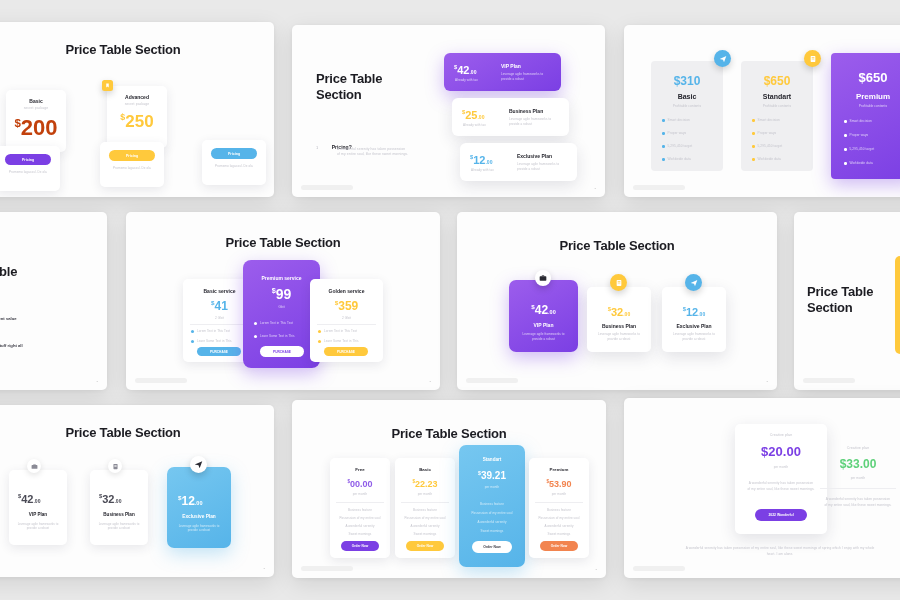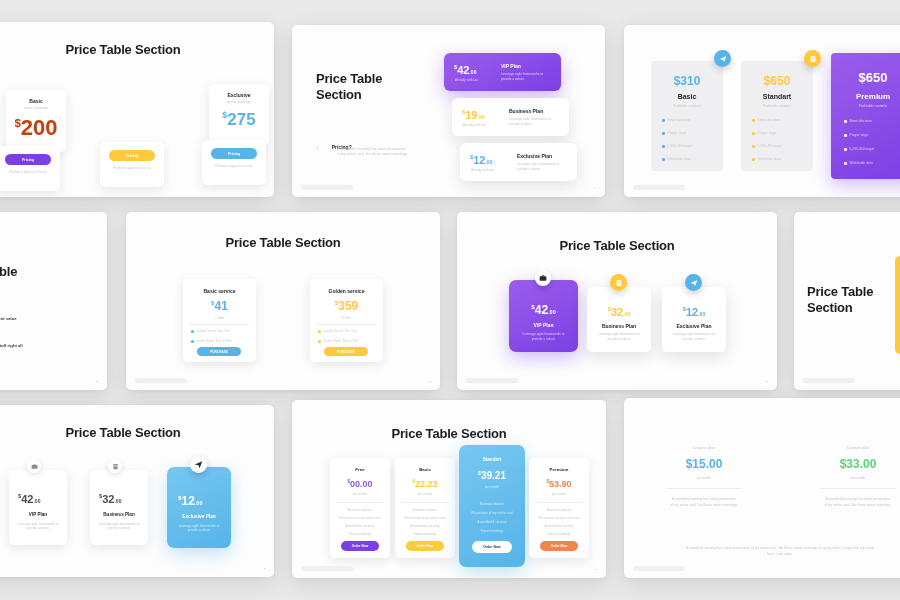--- a/index.html
+++ b/index.html
@@ -115,32 +115,37 @@
       <div class="ctext blur-text" style="top:16px; font-size:3.4px;">secret package</div>
       <div class="ctext price" style="top:27px; font-size:22px; color:#c2410c;"><span class="cur">$</span><span>200</span></div>
     </div>
     <div class="card flat" style="left:24px; top:124px; width:64px; height:45px; border-radius:5px; background:#fff;">
       <div class="pill purple" style="left:9px; top:8px; width:46px; height:11px; font-size:3.6px;">
           <span>Pricing</span>
         </div>
       <div class="ctext blur-text" style="top:24px; font-size:3px; padding:0 8px;">Promemo lagacoul. De  ola</div>
     </div>
 
+    <div class="card flat" style="left:135px; top:64px; width:60px; height:62px; border-radius:5px;">
+      <div class="badge yellow" style="left:-5px; top:-6px; width:11px; height:11px; border-radius:2.5px;">
+        <svg width="5" height="5" viewBox="0 0 24 24">
+            <path d="M6 2h12v20l-6-5-6 5z" fill="#fff"></path>
+          </svg>
+      </div>
+      <div class="ctext lbl-dark" style="top:8px; font-size:5px;">Advanced</div>
+      <div class="ctext blur-text" style="top:16px; font-size:3.4px;">secret package</div>
+      <div class="ctext price" style="top:27px; font-size:17px; color:#ffc93c;"><span class="cur">$</span><span>250</span></div>
+    </div>
     <div class="card flat" style="left:128px; top:120px; width:64px; height:45px; border-radius:5px; background:#fff;">
       <div class="pill yellow" style="left:9px; top:8px; width:46px; height:11px; font-size:3.6px;">
           <span>Pricing</span>
         </div>
       <div class="ctext blur-text" style="top:24px; font-size:3px; padding:0 8px;">Promemo lagacoul. De  ola</div>
     </div>
 
-    <div class="card flat" style="left:237px; top:62px; width:60px; height:62px; border-radius:5px;">
-      <div class="ctext lbl-dark" style="top:8px; font-size:5px;">Exclusive</div>
-      <div class="ctext blur-text" style="top:16px; font-size:3.4px;">secret package</div>
-      <div class="ctext price" style="top:27px; font-size:17px; color:#56b4e9;"><span class="cur">$</span><span>275</span></div>
-    </div>
     <div class="card flat" style="left:230px; top:118px; width:64px; height:45px; border-radius:5px; background:#fff;">
       <div class="pill blue" style="left:9px; top:8px; width:46px; height:11px; font-size:3.6px;">
           <span>Pricing</span>
         </div>
       <div class="ctext blur-text" style="top:24px; font-size:3px; padding:0 8px;">Promemo lagacoul. De  ola</div>
     </div>
   </div>
 
   <div class="slide" style="left:292px; top:25px; width:313px; height:172px;">
     <div class="slide-title" style="left:24px; top:46px; font-size:13px; line-height:1.25;">Price Table
@@ -152,21 +157,21 @@
     <div class="blur-text" style="position:absolute; left:45px; top:122px; width:72px; font-size:3.4px;">A wonderful serenity has taken possession of my entire soul, like these sweet mornings.</div>
 
     <div class="card purple" style="left:152px; top:28px; width:117px; height:38px;">
       <div style="position:absolute; left:10px; top:11px; font-size:11px; font-weight:bold; color:#fff;"><span class="cur">$</span><span>42</span><span class="cents">.00</span></div>
       <div class="blur-text w" style="position:absolute; left:11px; top:25px; font-size:3px;">Already with tax</div>
       <div class="lbl-white" style="position:absolute; left:57px; top:10px; font-size:5px; font-weight:bold;">VIP Plan</div>
       <div class="blur-text w" style="position:absolute; left:57px; top:19px; width:52px; font-size:3px;">Leverage agile frameworks to provide a robust</div>
     </div>
 
     <div class="card" style="left:160px; top:73px; width:117px; height:38px;">
-      <div style="position:absolute; left:10px; top:11px; font-size:11px; font-weight:bold; color:#ffc93c;"><span class="cur">$</span><span>19</span><span class="cents">.00</span></div>
+      <div style="position:absolute; left:10px; top:11px; font-size:11px; font-weight:bold; color:#ffc93c;"><span class="cur">$</span><span>25</span><span class="cents">.00</span></div>
       <div class="blur-text" style="position:absolute; left:11px; top:25px; font-size:3px;">Already with tax</div>
       <div class="lbl-dark" style="position:absolute; left:57px; top:10px; font-size:5px;">Business Plan</div>
       <div class="blur-text" style="position:absolute; left:57px; top:19px; width:52px; font-size:3px;">Leverage agile frameworks to provide a robust</div>
     </div>
 
     <div class="card" style="left:168px; top:118px; width:117px; height:38px;">
       <div style="position:absolute; left:10px; top:11px; font-size:11px; font-weight:bold; color:#56b4e9;"><span class="cur">$</span><span>12</span><span class="cents">.00</span></div>
       <div class="blur-text" style="position:absolute; left:11px; top:25px; font-size:3px;">Already with tax</div>
       <div class="lbl-dark" style="position:absolute; left:57px; top:10px; font-size:5px;">Exclusive Plan</div>
       <div class="blur-text" style="position:absolute; left:57px; top:19px; width:52px; font-size:3px;">Leverage agile frameworks to provide a robust</div>
@@ -281,20 +286,36 @@
         </div>
       <div class="bullet-row" style="left:8px; top:60px;">
           <span class="dot" style="background:#56b4e9; width:3px; height:3px;"></span>
           <span class="blur-text" style="font-size:3px;">Learn Some Text in This</span>
         </div>
       <div class="pill blue" style="left:14px; top:68px; width:44px; height:9px; font-size:3.2px;">
           <span>PURCHASE</span>
         </div>
     </div>
 
+    <div class="card purple" style="left:117px; top:48px; width:77px; height:108px; border-radius:8px;">
+      <div class="ctext lbl-white" style="top:15px; font-size:5px; font-weight:bold;">Premium service</div>
+      <div class="ctext price lbl-white" style="top:27px; font-size:14px;"><span class="cur">$</span><span>99</span></div>
+      <div class="ctext blur-text w" style="top:45px; font-size:3.2px;">Gbit</div>
+      <div class="bullet-row" style="left:11px; top:61px;">
+          <span class="dot" style="background:#fff; width:3px; height:3px;"></span>
+          <span class="blur-text w" style="font-size:3px;">Lorem Text in This Text</span>
+        </div>
+      <div class="bullet-row" style="left:11px; top:74px;">
+          <span class="dot" style="background:#fff; width:3px; height:3px;"></span>
+          <span class="blur-text w" style="font-size:3px;">Learn Some Text in This</span>
+        </div>
+      <div class="pill white" style="left:17px; top:86px; width:44px; height:11px; font-size:3.2px;">
+          <span>PURCHASE</span>
+        </div>
+    </div>
 
     <div class="card flat" style="left:184px; top:67px; width:73px; height:83px; border-radius:5px;">
       <div class="ctext lbl-dark" style="top:9px; font-size:5px;">Golden service</div>
       <div class="ctext price" style="top:21px; font-size:12px; color:#ffc93c;"><span class="cur">$</span><span>359</span></div>
       <div class="ctext blur-text" style="top:37px; font-size:3.2px;">2 Gbit</div>
       <div class="hr" style="left:7px; right:7px; top:45px;"></div>
       <div class="bullet-row" style="left:8px; top:50px;">
           <span class="dot" style="background:#ffc93c; width:3px; height:3px;"></span>
           <span class="blur-text" style="font-size:3px;">Lorem Text in This Text</span>
         </div>
@@ -459,28 +480,30 @@
       <div class="pill orange" style="left:11px; top:83px; width:38px; height:10px; font-size:3.2px;">
           <span>Order Now</span>
         </div>
     </div>
 
     <div class="footer-bar"></div>
     <div class="footer-num">•</div>
   </div>
 
   <div class="slide" style="left:624px; top:398px; width:312px; height:180px;">
-    <div style="position:absolute; left:28px; top:40px; width:104px; height:105px;">
-      <div class="ctext blur-text" style="top:8px; font-size:3.6px;">Creative plan</div>
-      <div class="ctext price" style="top:20px; font-size:12px; color:#56b4e9;">$15.00</div>
-      <div class="ctext blur-text" style="top:38px; font-size:3px;">per month</div>
-      <div class="hr" style="left:14px; right:14px; top:50px;"></div>
-      <div class="ctext blur-text" style="top:58px; font-size:3.2px; padding:0 18px; line-height:1.9;">A wonderful serenity has taken possession of my entire soul, like these sweet mornings.</div>
-    </div>
-
+
+    <div class="card" style="left:111px; top:26px; width:92px; height:110px; border-radius:5px;">
+      <div class="ctext blur-text" style="top:9px; font-size:3.6px;">Creative plan</div>
+      <div class="ctext price" style="top:21px; font-size:13px; color:#7b3fe4;">$20.00</div>
+      <div class="ctext blur-text" style="top:41px; font-size:3px;">per month</div>
+      <div class="ctext blur-text" style="top:56px; font-size:3.2px; padding:0 12px; line-height:1.9;">A wonderful serenity has taken possession of my entire soul, like these sweet mornings.</div>
+      <div class="pill purple" style="left:20px; top:85px; width:52px; height:12px; font-size:3.4px;">
+          <span>2022 Wonderful</span>
+        </div>
+    </div>
 
     <div style="position:absolute; left:182px; top:40px; width:104px; height:105px;">
       <div class="ctext blur-text" style="top:8px; font-size:3.6px;">Creative plan</div>
       <div class="ctext price" style="top:20px; font-size:12px; color:#5ed17a;">$33.00</div>
       <div class="ctext blur-text" style="top:38px; font-size:3px;">per month</div>
       <div class="hr" style="left:14px; right:14px; top:50px;"></div>
       <div class="ctext blur-text" style="top:58px; font-size:3.2px; padding:0 18px; line-height:1.9;">A wonderful serenity has taken possession of my entire soul, like these sweet mornings.</div>
     </div>
 
     <div class="ctext blur-text" style="top:147px; font-size:3.2px; padding:0 58px; line-height:2;">A wonderful serenity has taken possession of my entire soul, like these sweet mornings of spring which I enjoy with my whole heart. I am alone.</div>

